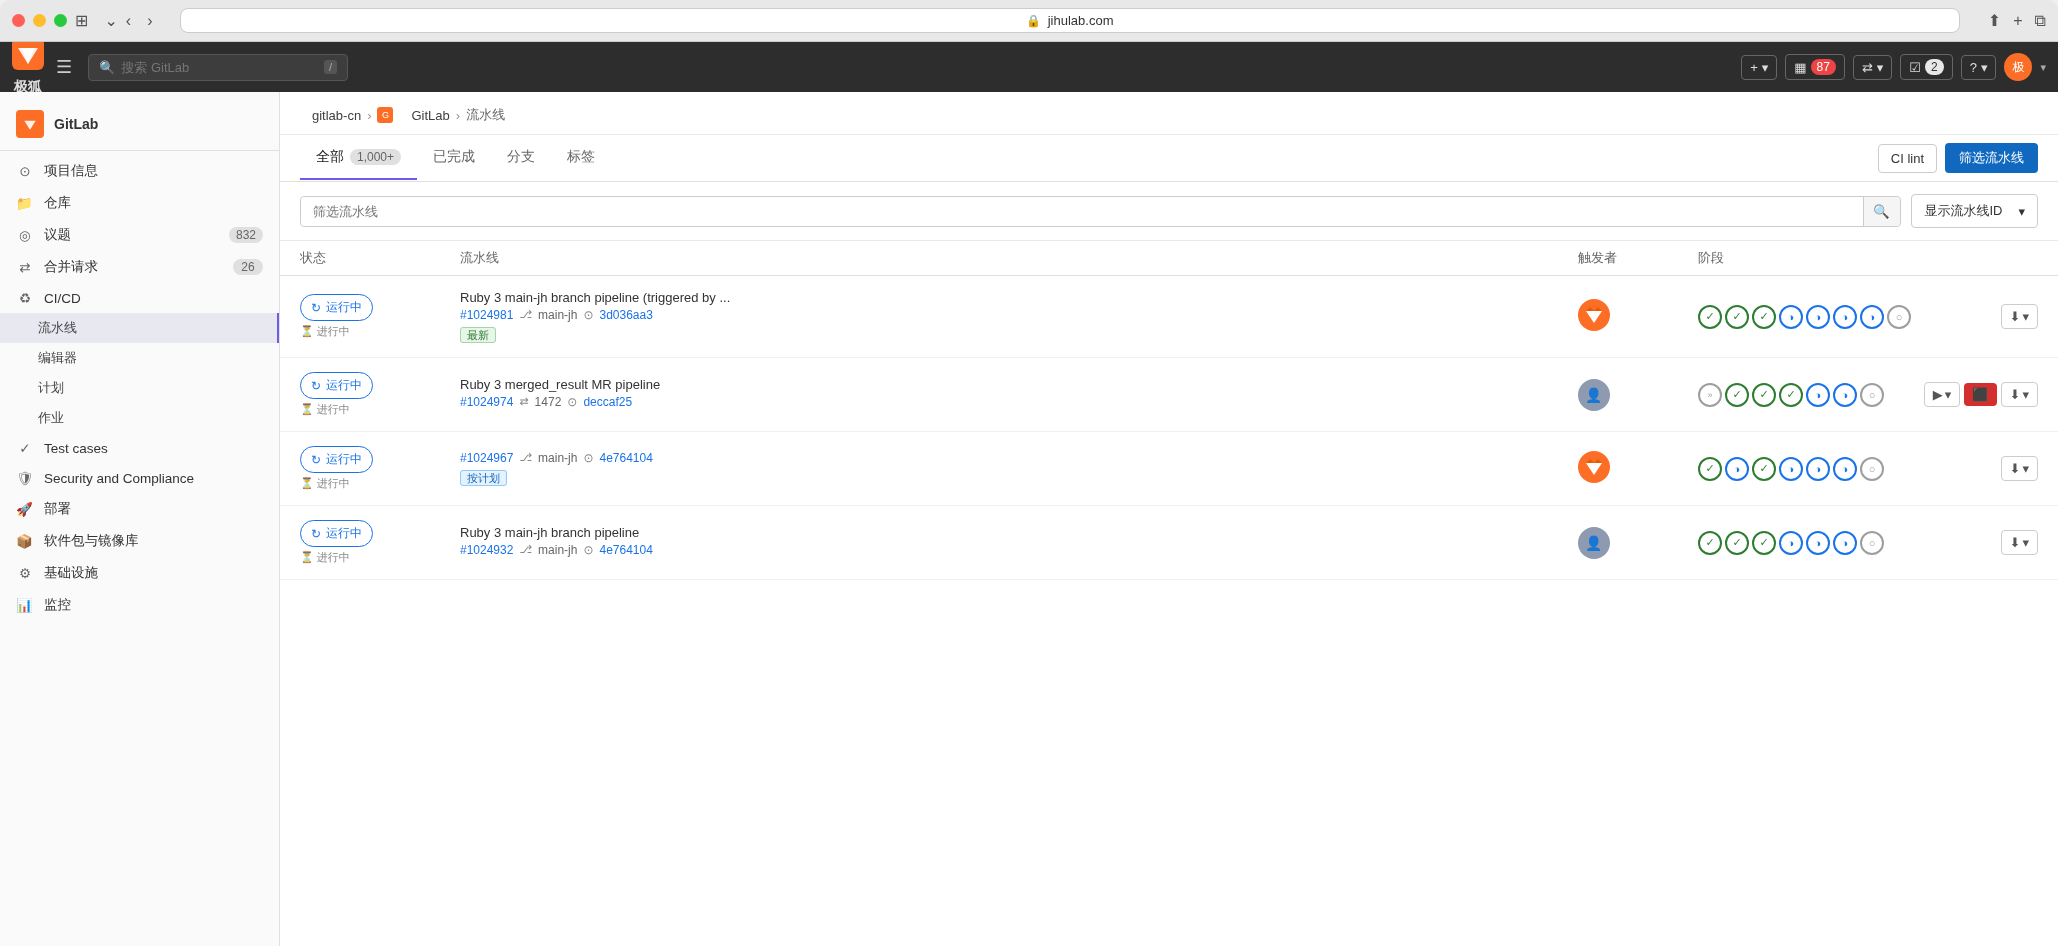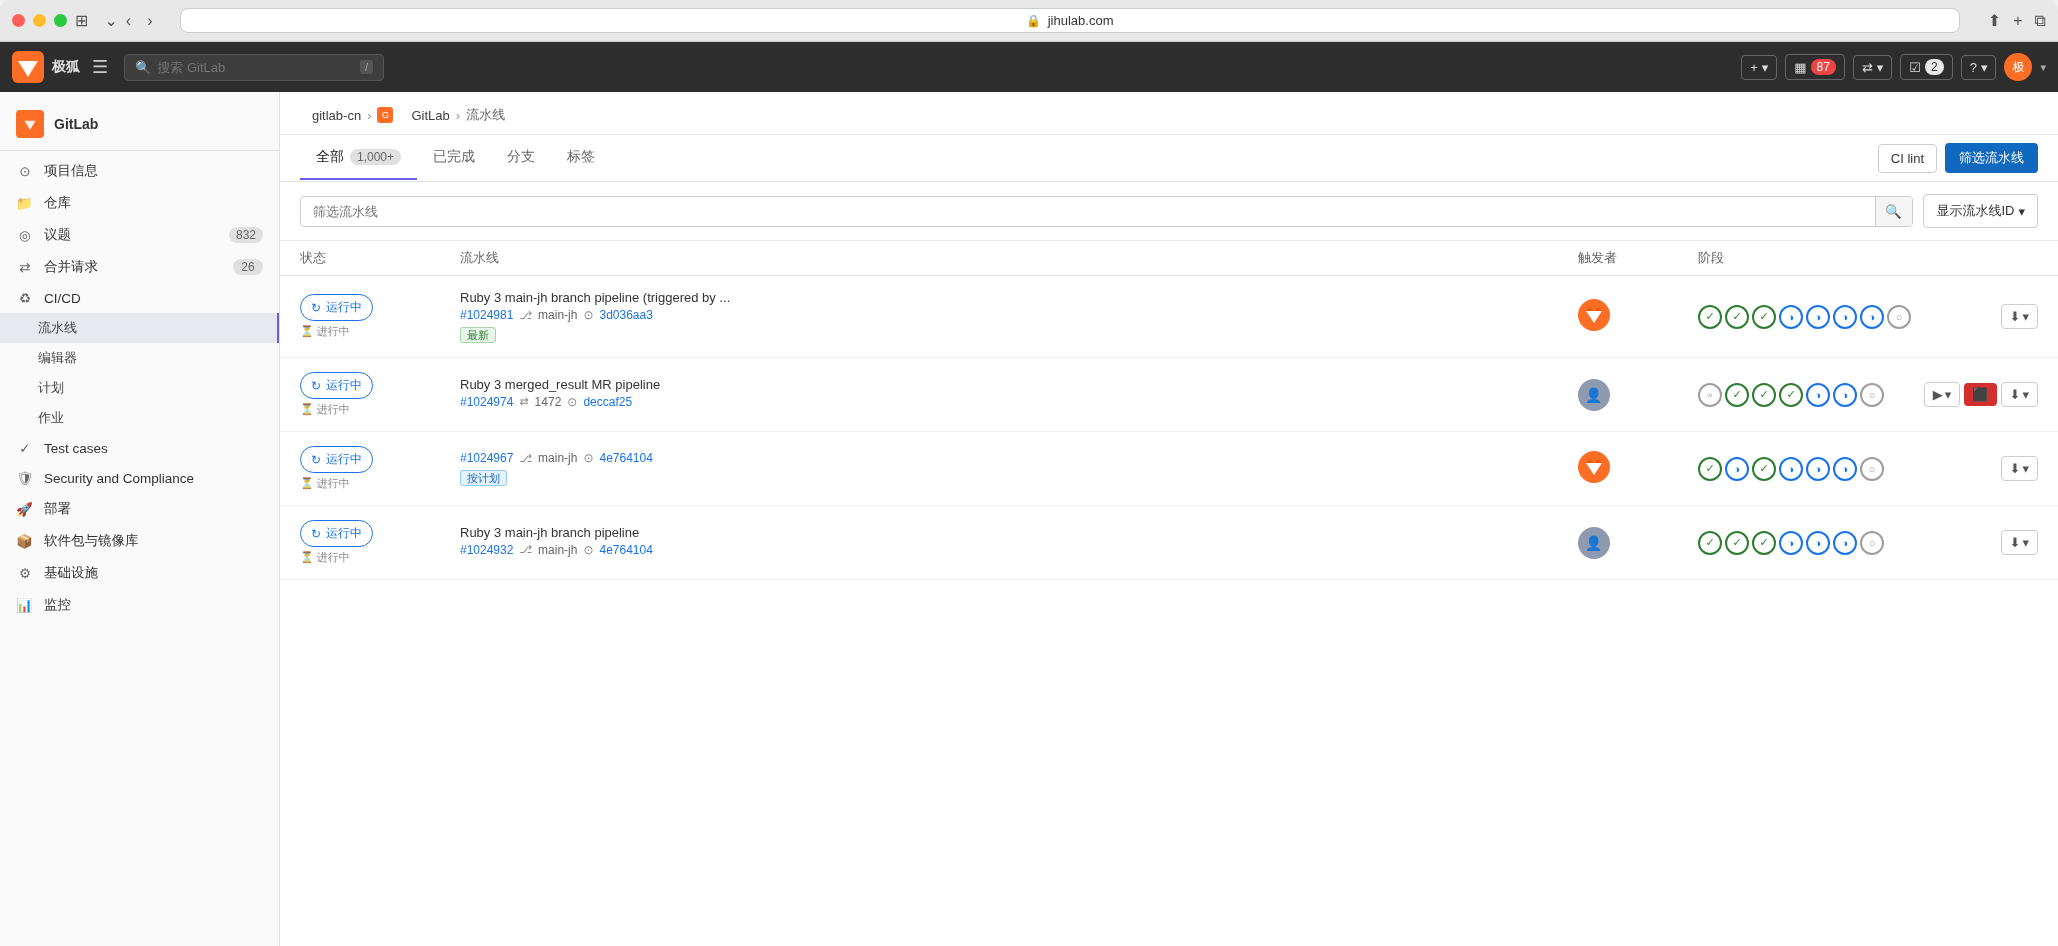--- a/index.html
+++ b/index.html
@@ -44,21 +44,21 @@
 
     
     .toolbar {
       background: #2d2d2d;
       display: flex;
       align-items: center;
       padding: 8px 12px;
       gap: 12px;
       height: 50px;
     }
-    .brand { display: flex; align-items: center; gap: 8px; }
+    .brand { display: flex; align-items: center; gap: 8px; flex-direction: column; }
     .brand-logo { width: 32px; height: 32px; }
     .brand-name { color: #e0e0e0; font-size: 14px; font-weight: 600; }
     .hamburger { color: #ccc; font-size: 18px; cursor: pointer; margin-right: 4px; }
     .search-bar {
       flex: 0 0 260px;
       background: #3d3d3d;
       border: 1px solid #555;
       border-radius: 4px;
       padding: 5px 10px;
       display: flex;
@@ -291,21 +291,21 @@
     .filter-select {
       border: 1px solid #ccc;
       border-radius: 4px;
       padding: 7px 12px;
       font-size: 13px;
       color: #333;
       background: white;
       cursor: pointer;
       display: flex;
       align-items: center;
-      gap: 4px;
+      gap: 16px;
     }
     .table-header {
       display: grid;
       grid-template-columns: 160px 1fr 120px 280px 60px;
       padding: 8px 20px;
       border-bottom: 1px solid #e0e0e0;
       font-size: 13px;
       color: #666;
       font-weight: 500;
     }
@@ -329,21 +329,21 @@
       align-items: center;
       gap: 5px;
       white-space: nowrap;
     }
     .status-running .spin { animation: spin 2s linear infinite; display: inline-block; }
     @keyframes spin { from { transform: rotate(0deg); } to { transform: rotate(360deg); } }
     .status-sub { font-size: 11px; color: #888; margin-top: 3px; display: flex; align-items: center; gap: 3px; }
 
     
     .pipeline-title { font-size: 13px; color: #333; margin-bottom: 3px; }
-    .pipeline-meta { display: flex; align-items: center; gap: 6px; font-size: 12px; color: #666; margin-bottom: 4px; }
+    .pipeline-meta { display: flex; align-items: flex-start; gap: 6px; font-size: 12px; color: #666; margin-bottom: 4px; }
     .pipeline-link { color: #1a73e8; text-decoration: none; font-weight: 500; }
     .tag-badge {
       background: #e8f5e9;
       color: #2e7d32;
       border: 1px solid #a5d6a7;
       border-radius: 3px;
       padding: 1px 6px;
       font-size: 11px;
     }
     .tag-schedule {

